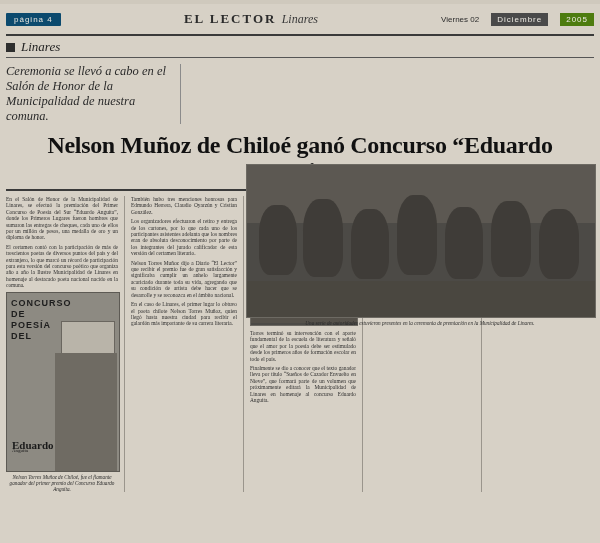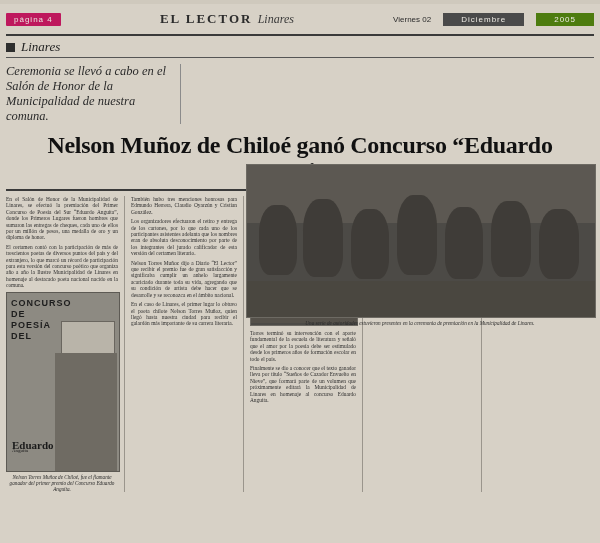--- a/index.html
+++ b/index.html
@@ -18,21 +18,21 @@
   }
   
   .masthead{
     position:relative;
     height:30px;
     margin:4px 6px 0 6px;
     border-bottom:2px solid #3a3a3a;
     display:flex;align-items:center;
   }
   .folio{
-    background:#be185d;color:#e9e6df;
+    background:#0c4a6e;color:#e9e6df;
     font-size:8px;letter-spacing:1px;
     padding:2px 8px;
     font-family:"Liberation Sans",sans-serif;
     border-radius:1px;
   }
   .masthead-center{
     flex:1;text-align:center;
     font-family:"Liberation Serif",serif;
     font-weight:bold;font-size:13px;
     letter-spacing:2px;color:#2b2b2b;
@@ -40,21 +40,21 @@
   .masthead-center .mast-sub{
     font-style:italic;font-weight:normal;
     font-size:12px;letter-spacing:0px;color:#3a3a3a;
   }
   .masthead-right{
     display:flex;align-items:center;gap:12px;
     font-family:"Liberation Sans",sans-serif;font-size:8px;
     color:#2b2b2b;
   }
   .masthead-right .chip{
-    background:#4a4a4a;color:#efece5;padding:2px 18px;letter-spacing:1px;
+    background:#4a4a4a;color:#efece5;padding:2px 6px;letter-spacing:1px;
   }
   .masthead-right .chip.light{background:#4d7c0f;}
   
   .sectionbar{
     margin:3px 6px 0 6px;
     display:flex;align-items:center;gap:6px;
     border-bottom:1px solid #555;
     padding-bottom:2px;
   }
   .sect-sq{width:9px;height:9px;background:#2e2e2e;}

